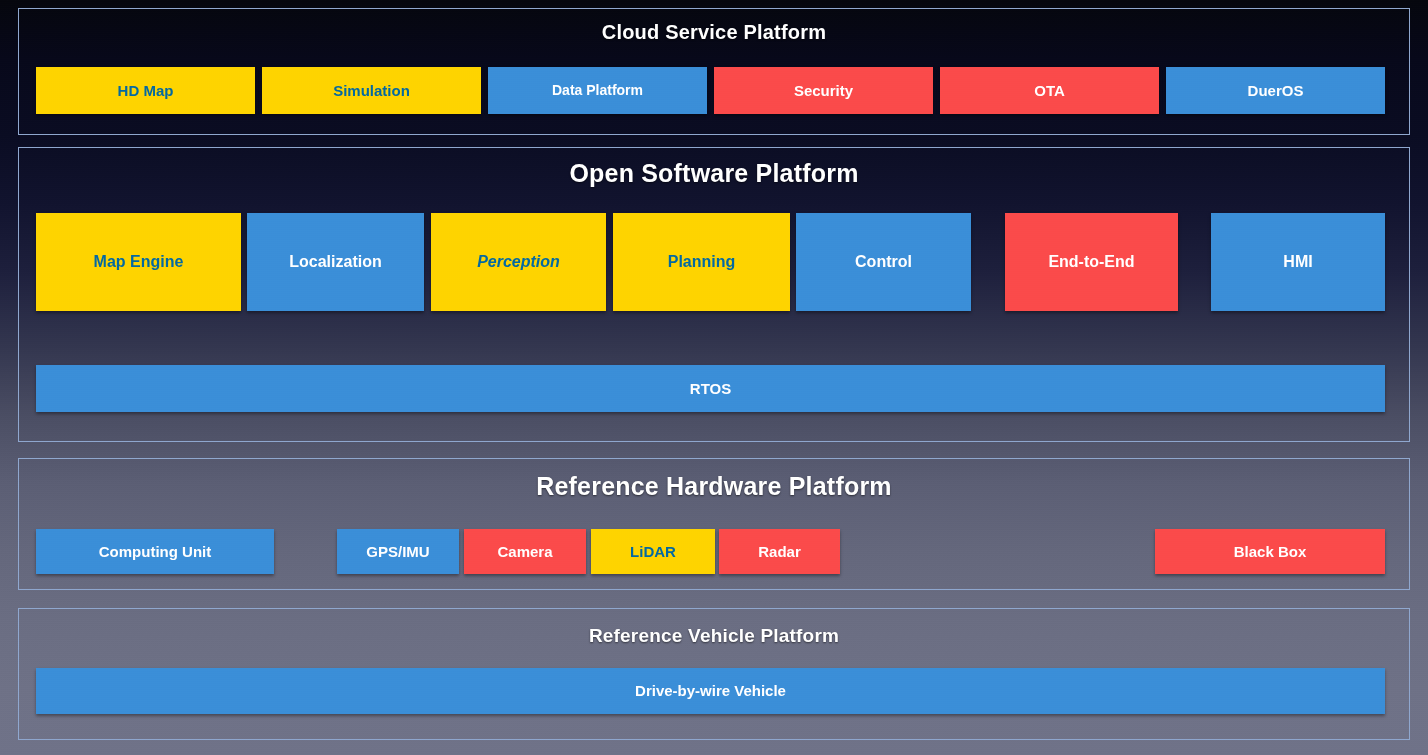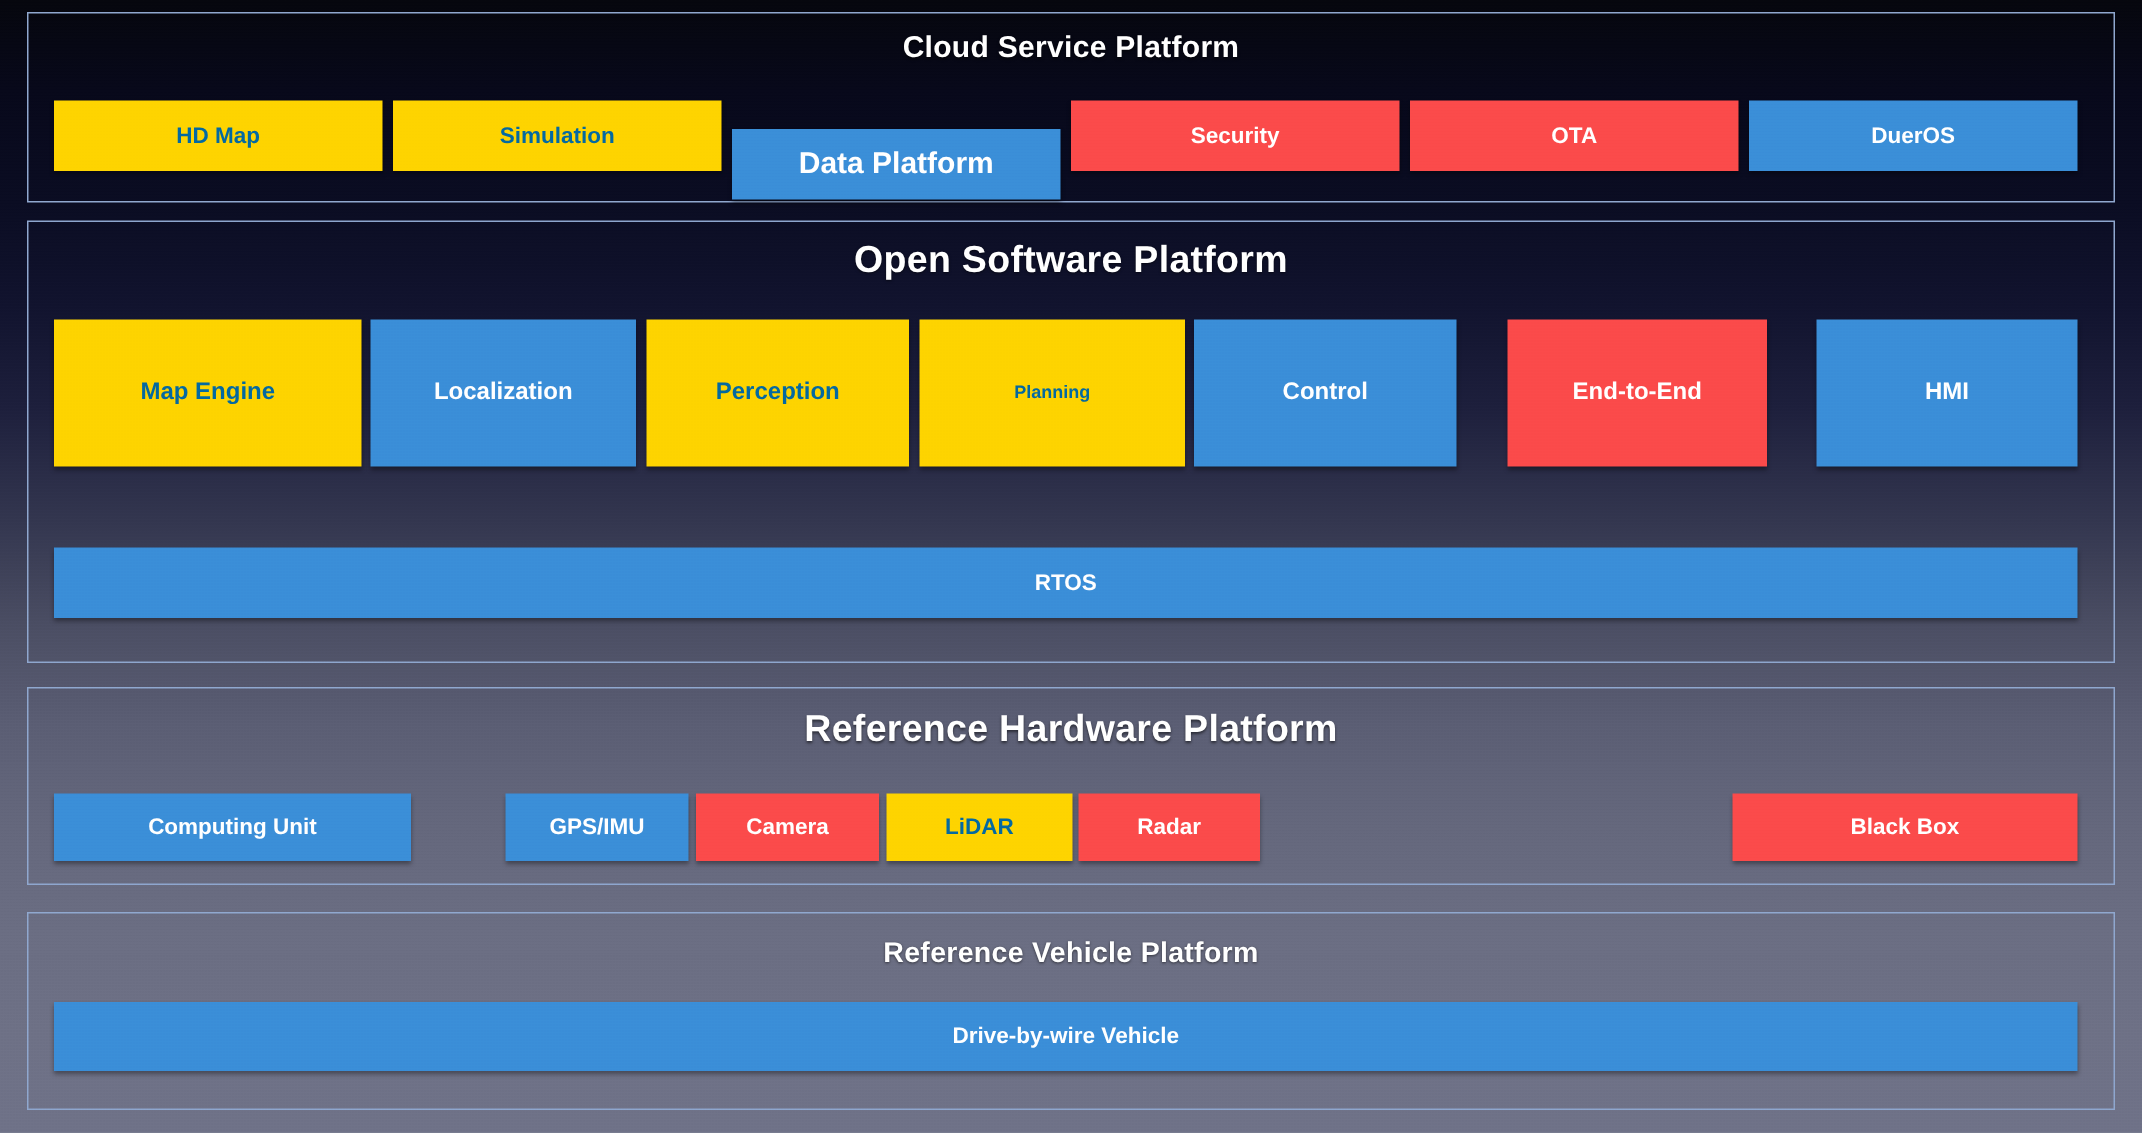--- a/index.html
+++ b/index.html
@@ -76,33 +76,33 @@
 <body>
 
 <div id="canvas">
 
   <div class="panel" style="left:18px; top:8px; width:1392px; height:127px;">
   </div>
   <div class="panel-title" style="top:21px; left:18px; width:1392px; font-size:20px;">Cloud Service Platform</div>
 
   <div class="block yellow" style="left:36px; top:67px; width:219px; height:47px; font-size:15px;">HD Map</div>
   <div class="block yellow" style="left:262px; top:67px; width:219px; height:47px; font-size:15px;">Simulation</div>
-  <div class="block blue" style="left:488px; top:67px; width:219px; height:47px; font-size:20px;margin-top:19px;">Data Platform</div>
+  <div class="block blue" style="left:488px; top:67px; width:219px; height:47px; font-size:14px;">Data Platform</div>
   <div class="block red" style="left:714px; top:67px; width:219px; height:47px; font-size:15px;text-align:center;">Security</div>
   <div class="block red" style="left:940px; top:67px; width:219px; height:47px; font-size:15px;">OTA</div>
   <div class="block blue" style="left:1166px; top:67px; width:219px; height:47px; font-size:15px;">DuerOS</div>
 
   <div class="panel" style="left:18px; top:147px; width:1392px; height:295px;">
   </div>
   <div class="panel-title" style="top:159px; left:18px; width:1392px; font-size:25px;">Open Software Platform</div>
 
   <div class="block yellow" style="left:36px; top:213px; width:205px; height:98px; font-size:16px;">Map Engine</div>
   <div class="block blue" style="left:247px; top:213px; width:177px; height:98px; font-size:16px;">Localization</div>
-  <div class="block yellow" style="left:431px; top:213px; width:175px; height:98px; font-size:16px;">Perception</div>
-  <div class="block yellow" style="left:613px; top:213px; width:177px; height:98px; font-size:12px;">Planning</div>
+  <div class="block yellow" style="left:431px; top:213px; width:175px; height:98px; font-size:16px;font-style:italic;">Perception</div>
+  <div class="block yellow" style="left:613px; top:213px; width:177px; height:98px; font-size:16px;">Planning</div>
   <div class="block blue" style="left:796px; top:213px; width:175px; height:98px; font-size:16px;">Control</div>
   <div class="block red" style="left:1005px; top:213px; width:173px; height:98px; font-size:16px;">End-to-End</div>
   <div class="block blue" style="left:1211px; top:213px; width:174px; height:98px; font-size:16px;">HMI</div>
 
   <div class="block blue" style="left:36px; top:365px; width:1349px; height:47px; font-size:15px;">RTOS</div>
 
   <div class="panel" style="left:18px; top:458px; width:1392px; height:132px;">
   </div>
   <div class="panel-title" style="top:472px; left:18px; width:1392px; font-size:25px;">Reference Hardware Platform</div>
 

